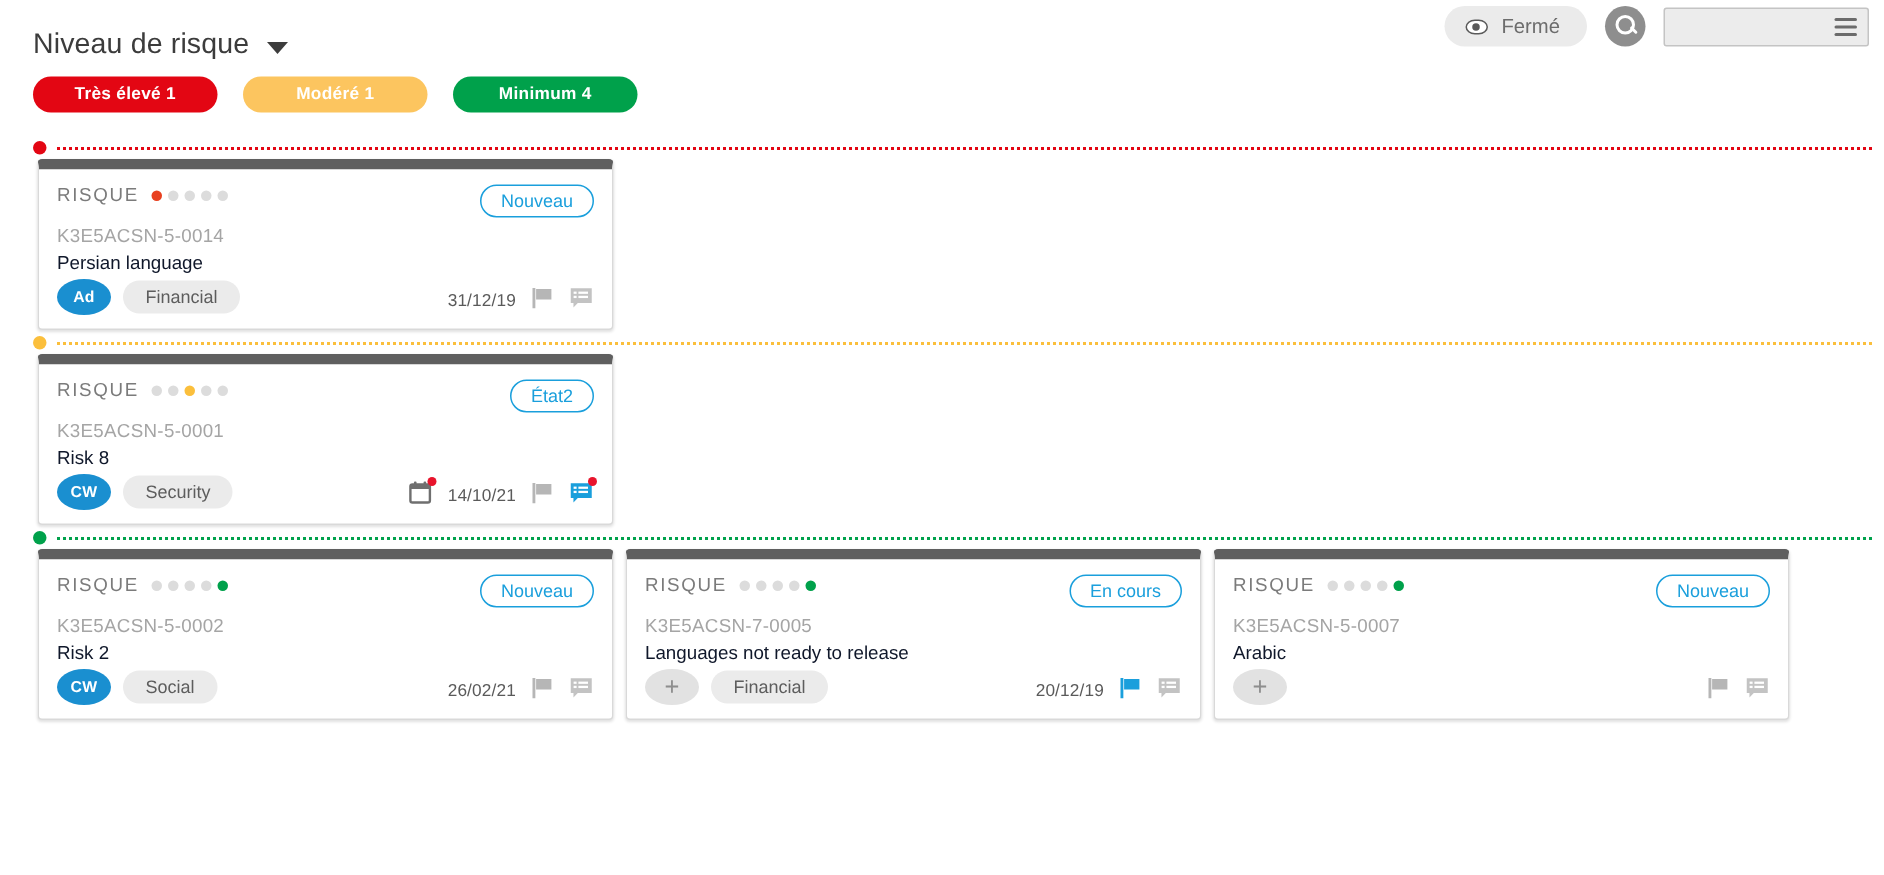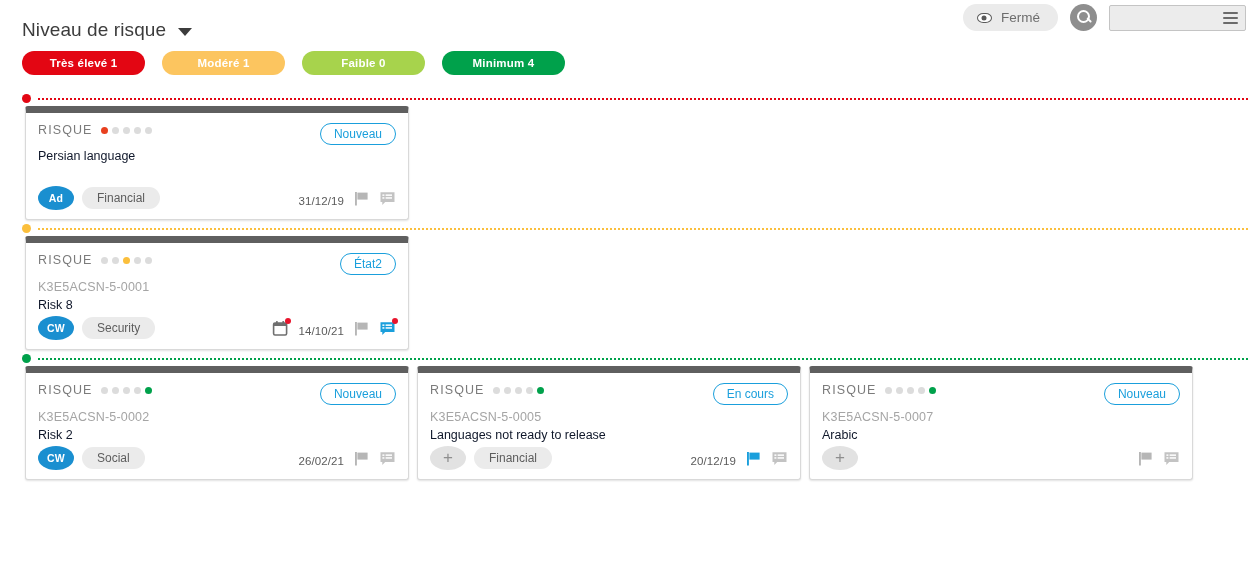--- a/index.html
+++ b/index.html
@@ -271,21 +271,20 @@
           <span></span>
           <span></span>
       </span>
     </div>
   </div>
 </div>
 
 <div class="legend">
     <div class="legend-pill" style="background: rgb(227, 6, 19);">Très élevé 1</div>
     <div class="legend-pill" style="background: rgb(252, 197, 95);">Modéré 1</div>
-    <div class="legend-pill" style="background: rgb(167, 211, 76);">Faible 0</div>
     <div class="legend-pill" style="background: rgb(0, 161, 75);">Minimum 4</div>
   </div>
 
 <div class="board">
     <div class="group">
       <div class="sep">
         <span class="sep-dot" style="background:#e30613"></span>
         <span class="sep-line" style="border-top-color:#e30613"></span>
       </div>
       <div class="cards">
@@ -296,20 +295,21 @@
               <span class="dots">
                 <span class="dot" style="background:#e8401f"></span>
                 <span class="dot" style="background:#dcdcdc"></span>
                 <span class="dot" style="background:#dcdcdc"></span>
                 <span class="dot" style="background:#dcdcdc"></span>
                 <span class="dot" style="background:#dcdcdc"></span>
               </span>
             </div>
             <span class="status-badge">Nouveau</span>
           </div>
+          <div class="card-code">K3E5ACSN-5-0014</div>
           <div class="card-name">Persian language</div>
           <div class="card-foot">
             <div class="foot-left">
               <span class="avatar">Ad</span>
               <span class="tag-chip">Financial</span>
             </div>
             <div class="foot-right">
               <span class="date-text">31/12/19</span>
               <span class="ic">
                 <svg width="17" height="17" viewBox="0 0 17 17">
@@ -444,21 +444,21 @@
               <span class="dots">
                 <span class="dot" style="background:#dcdcdc"></span>
                 <span class="dot" style="background:#dcdcdc"></span>
                 <span class="dot" style="background:#dcdcdc"></span>
                 <span class="dot" style="background:#dcdcdc"></span>
                 <span class="dot" style="background:#00a14b"></span>
               </span>
             </div>
             <span class="status-badge">En cours</span>
           </div>
-          <div class="card-code">K3E5ACSN-5-0005</div>
+          <div class="card-code">K3E5ACSN-7-0005</div>
           <div class="card-name">Languages not ready to release</div>
           <div class="card-foot">
             <div class="foot-left">
               <span class="avatar empty">+</span>
               <span class="tag-chip">Financial</span>
             </div>
             <div class="foot-right">
               <span class="date-text">20/12/19</span>
               <span class="ic">
                 <svg width="17" height="17" viewBox="0 0 17 17">

